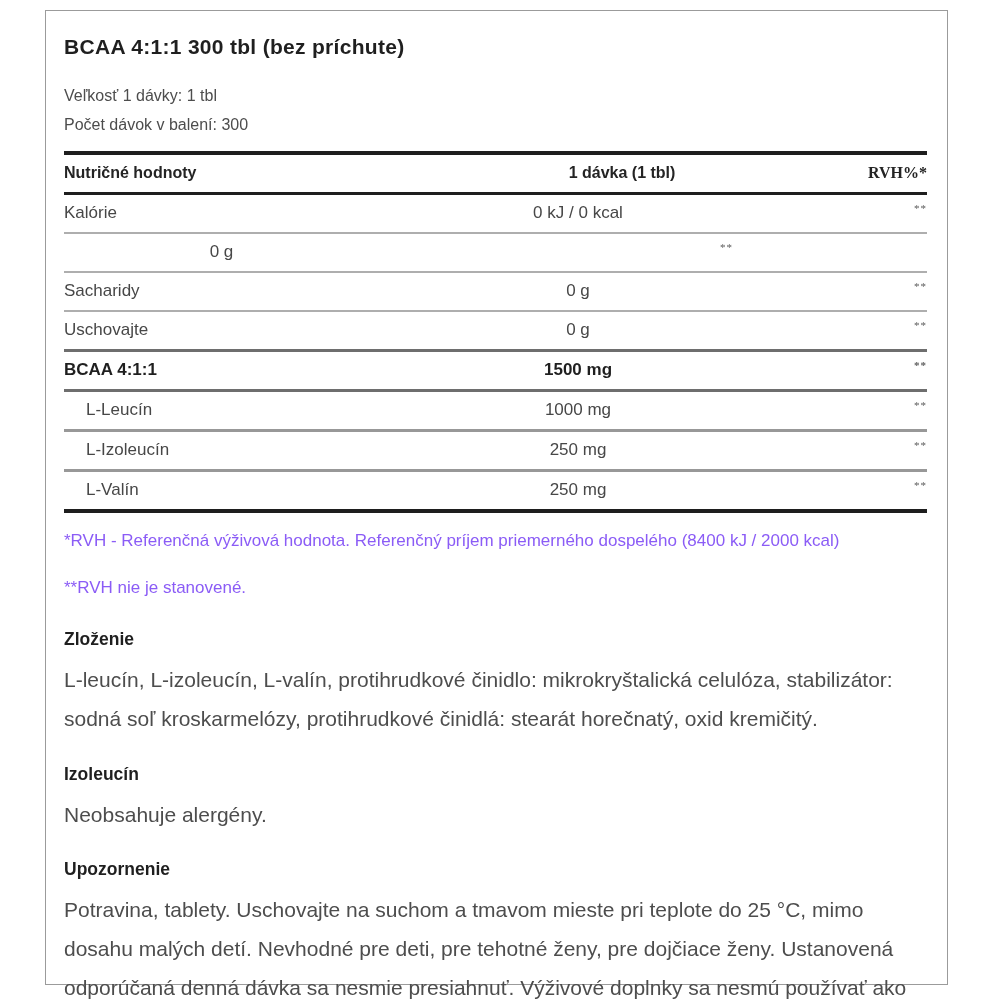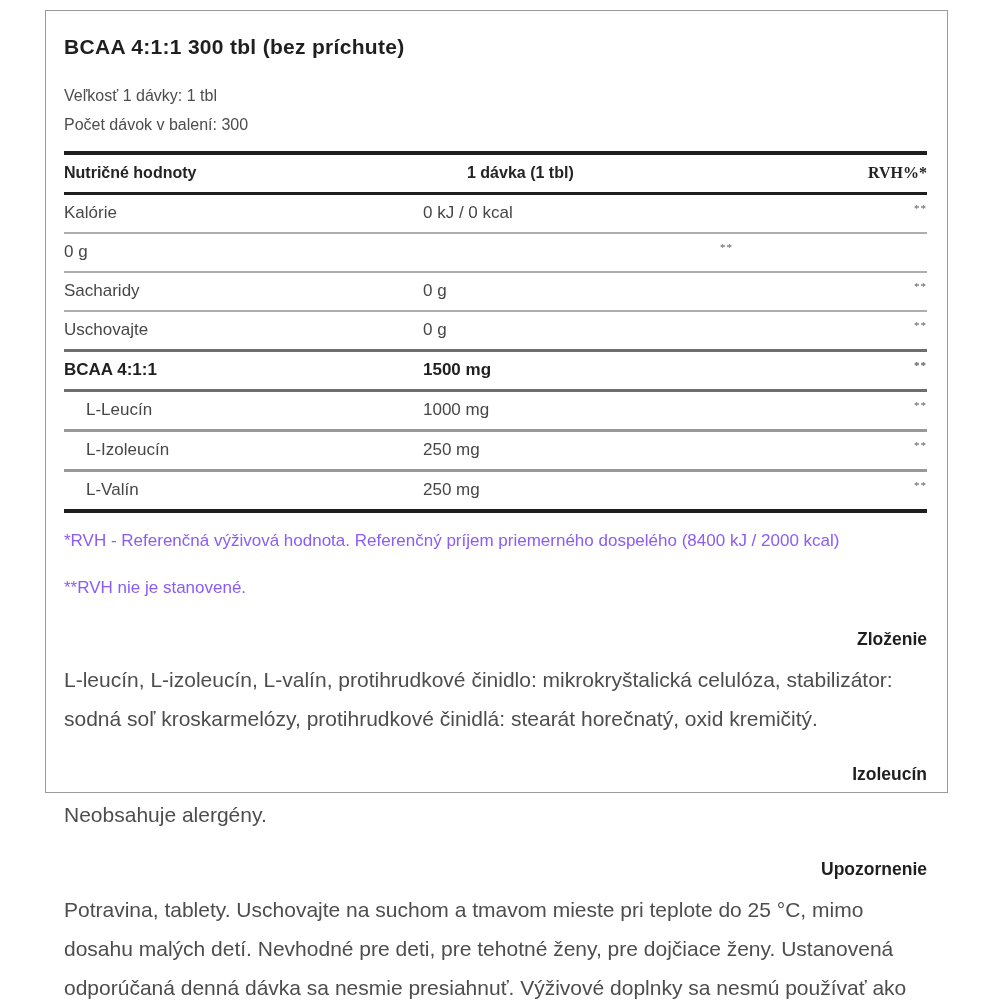--- a/index.html
+++ b/index.html
@@ -6,21 +6,21 @@
   html, body {
     width: 1000px; height: 1000px;
     background: #ffffff;
     font-family: "Liberation Sans", sans-serif;
     color: #454545;
     -webkit-font-smoothing: antialiased;
   }
   .card {
     position: absolute;
     left: 45px; top: 10px;
-    width: 903px; height: 783px;
+    width: 903px; height: 975px;
     background: #fff;
     border: 1px solid #9b9b9b;
     padding: 24px 20px 0 18px;
   }
   .title {
     font-size: 21px;
     font-weight: bold;
     color: #1f1f1f;
     letter-spacing: 0.3px;
     margin-bottom: 22px;
@@ -44,21 +44,21 @@
     font-size: 16px;
     font-weight: bold;
     color: #242424;
   }
   .t-row {
     padding: 8px 0 9px;
     font-size: 17px;
     color: #474747;
     gap: 44px;
   }
-  .c-value { }
+  .c-value { text-align: center; }
   .c-rvh   { text-align: right; font-family: Liberation Serif, serif; }
   .rvh-mark {
     display: inline-block;
     font-size: 11px;
     letter-spacing: 1px;
     color: #5a5a5a;
     transform: translateY(-6px);
   }
   .t-row.bold, .t-row.bold .c-value { font-weight: bold; color: #1f1f1f; }
   .t-row.indent .c-name { padding-left: 22px; }
@@ -73,21 +73,20 @@
     line-height: 1.85;
     color: #8b5cf6;
   }
   .footnote + .footnote { margin-top: 16px; }
   .section-heading {
     margin-top: 25px;
     margin-bottom: 11px;
     font-size: 17.5px;
     font-weight: bold;
     color: #1f1f1f;
-    text-align: right;
   }
   .section-body {
     font-size: 21px;
     line-height: 1.85;
     color: #4d4d4d;
   }
 </style>
 </head>
 <body>
 

